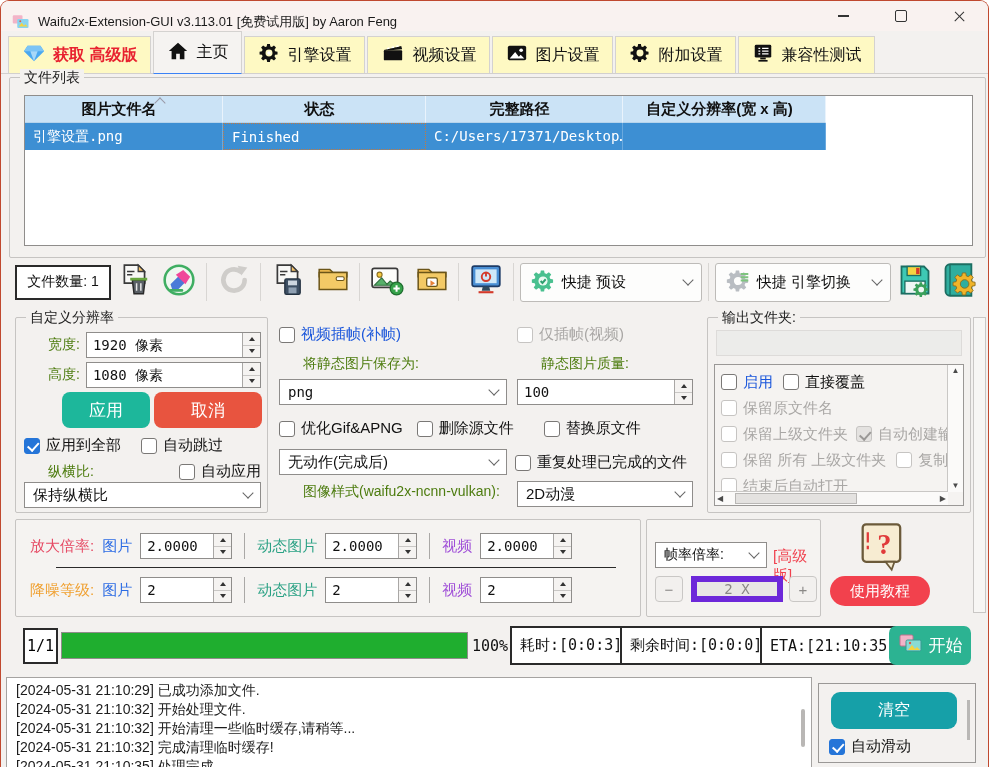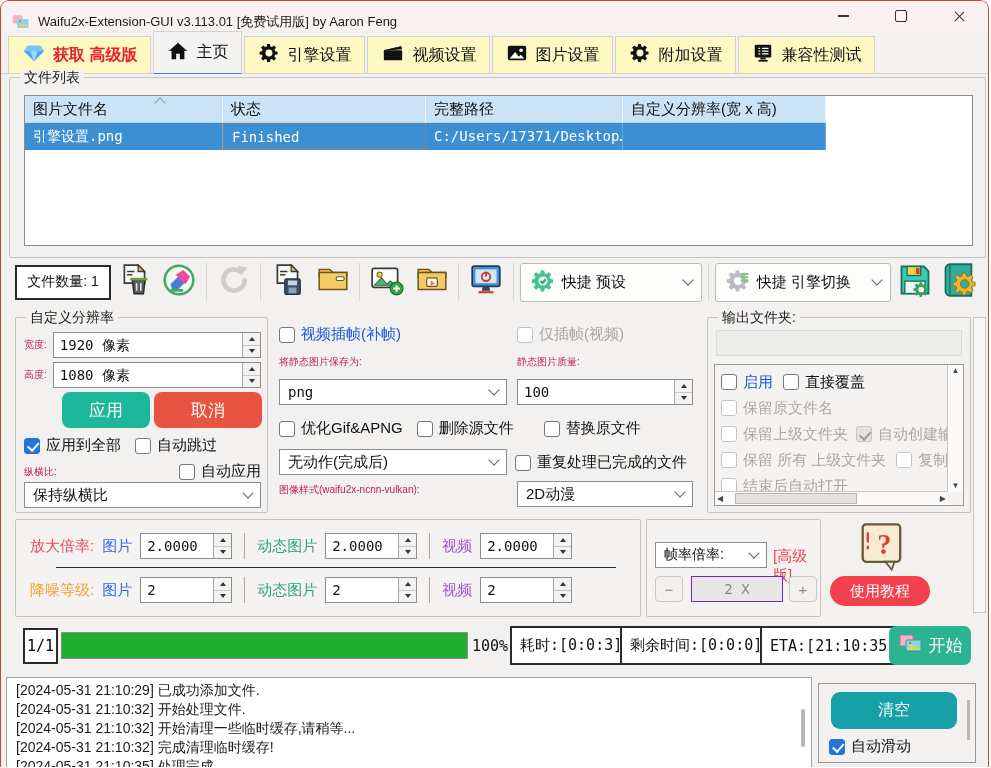--- a/index.html
+++ b/index.html
@@ -22,21 +22,21 @@
   .tab{display:flex;align-items:center;gap:7px;height:36px;padding:0 13px;border:1px solid #d4d2d0;border-bottom:none;background:#fef9c3;font-size:16px;color:#111;margin-right:2px;}
   .tab.active{height:41px;background:#f5f3f1;border-bottom:1px solid #3b82f6;margin-bottom:-1px;}
   .tab .premium-label{color:#e8212f;font-weight:bold;}
   
   .group{position:absolute;border:1px solid #c6c4c2;border-radius:2px;}
   .group>.gtitle{position:absolute;top:-9px;left:10px;background:#f3f1ef;padding:0 4px;font-size:14px;color:#222;text-align:right;}
   
   .filegroup{left:8px;top:76px;width:975px;height:179px;}
   .tbl{position:absolute;left:14px;top:17px;right:12px;bottom:11px;background:#fff;border:1px solid #8f8d8b;overflow:hidden;}
   .tbl-head{display:flex;height:27px;}
-  .th{box-sizing:border-box;background:#cbe3f6;border-right:1px solid #e9f3fc;border-bottom:1px solid #b6d4ec;font-weight:normal;font-size:15px;color:#101010;padding:4px 17px 0 8px;position:relative;}
+  .th{box-sizing:border-box;background:#cbe3f6;border-right:1px solid #e9f3fc;border-bottom:1px solid #b6d4ec;font-weight:bold;font-size:15px;color:#101010;padding:4px 17px 0 8px;position:relative;text-align:center;}
   .th-fill{flex:1;background:#fff;}
   .sortcaret{position:absolute;right:58px;top:3px;width:7px;height:7px;border-left:1.5px solid #9a98a6;border-top:1.5px solid #9a98a6;transform:rotate(45deg);}
   .tbl-row{display:flex;height:27px;}
   .td{box-sizing:border-box;background:#3d8fd3;color:#fff;font-size:14px;padding:5px 8px 0 8px;border-right:1px solid #6aa9de;white-space:nowrap;overflow:hidden;}
   .td.focused{border:1px dotted #c8793c;}
   .td-fill{flex:1;background:#fff;}
   
   .toolbar{position:absolute;left:14px;top:257px;right:8px;height:48px;display:flex;align-items:center;gap:3px;}
   .countbox{box-sizing:border-box;width:97px;height:35px;border:2px solid #2a2a2a;background:#fff;display:flex;align-items:center;justify-content:center;font-size:14px;color:#111;}
   .tbtn{width:42px;height:44px;display:flex;align-items:center;justify-content:center;border-radius:4px;}
@@ -63,21 +63,21 @@
   .cb.graychecked .box{background:#e4e2e0;border-color:#c6c4c2;}
   .cb.graychecked .box::after{content:"";position:absolute;left:4.5px;top:1.5px;width:4.5px;height:8.5px;border-right:2px solid #9a9896;border-bottom:2px solid #9a9896;transform:rotate(42deg);}
   .cb.blue{color:#1a56db;}
   
   .resgroup{left:14px;top:316px;width:251px;height:194px;}
   .row-abs{position:absolute;display:flex;align-items:center;}
   .btn{border:none;border-radius:8px;color:#fff;font-size:17px;display:flex;align-items:center;justify-content:center;font-family:inherit;}
   .btn-apply{background:#1db79b;}
   .btn-cancel{background:#e8543f;}
   .midpanel{position:absolute;left:268px;top:316px;width:434px;height:194px;}
-  .lbl{font-size:10px;color:#be185d;white-space:nowrap;}
+  .lbl{font-size:14px;color:#4d7c0f;white-space:nowrap;margin-left:24px;}
   .outgroup{left:706px;top:316px;width:262px;height:194px;}
   .outfield{position:absolute;left:8px;top:12px;right:8px;height:26px;background:#ececea;border:1px solid #dddbd9;box-sizing:border-box;}
   .outscroll{position:absolute;left:6px;top:46px;right:6px;bottom:6px;border:1px solid #9a9896;background:#f5f3f1;overflow:hidden;}
   .outrows{position:absolute;left:6px;top:4px;right:16px;bottom:14px;overflow:hidden;}
   .outrow{display:flex;gap:10px;height:26px;align-items:center;}
   .vscroll{position:absolute;right:0;top:0;bottom:13px;width:15px;border-left:1px solid #c9c7c5;background:#fbfaf9;display:flex;flex-direction:column;justify-content:space-between;align-items:center;}
   .hscroll{position:absolute;left:0;right:15px;bottom:0;height:13px;border-top:1px solid #c9c7c5;background:#fbfaf9;display:flex;align-items:center;}
   .scrlarr{font-size:8px;color:#4a4a4a;line-height:1;padding:2px;}
   .hthumb{height:9px;background:#e4e2e0;border:1px solid #b9b7b5;width:120px;margin-left:10px;}
   .rightstrip{position:absolute;left:972px;top:316px;width:13px;height:296px;background:#f7f6f4;border:1px solid #c9c7c5;box-sizing:border-box;}
@@ -86,21 +86,21 @@
   .srow{position:absolute;left:14px;right:10px;height:28px;display:flex;align-items:center;gap:8px;}
   .srow .ssep{width:1px;height:26px;background:#aaa8a6;margin:0 4px;}
   .sdivider{position:absolute;left:40px;right:24px;top:47px;height:1px;background:#2a2a2a;}
   .c-pink{color:#e64a64;font-size:15px;}
   .c-orange{color:#f0a030;font-size:15px;}
   .c-blue{color:#2b6be4;font-size:15px;}
   .c-teal{color:#2aa184;font-size:15px;}
   .c-purple{color:#a050d8;font-size:15px;}
   .frbox{left:645px;top:518px;width:173px;height:96px;background:#f5f3f1;}
   .tinybtn{box-sizing:border-box;width:28px;height:26px;border:1px solid #c9c7c5;border-radius:4px;background:#f2f0ee;color:#8a8886;font-size:15px;display:flex;align-items:center;justify-content:center;}
-  .dispbox{box-sizing:border-box;width:92px;height:26px;background:#e9e7e5;border:1px solid #6d28d9;color:#8a8886;font-size:14px;display:flex;align-items:center;justify-content:center;}
+  .dispbox{box-sizing:border-box;width:92px;height:26px;background:#e9e7e5;border:6px solid #6d28d9;color:#8a8886;font-size:14px;display:flex;align-items:center;justify-content:center;}
   .tutorial{position:absolute;left:822px;top:518px;width:163px;height:96px;}
   .btn-tutorial{position:absolute;left:7px;top:57px;width:100px;height:30px;background:#f2414d;border-radius:15px;color:#fff;font-size:15px;display:flex;align-items:center;justify-content:center;}
   
   .progressrow{position:absolute;left:0;top:620px;right:0;height:48px;}
   .counterbox{position:absolute;left:22px;top:7px;width:35px;height:36px;box-sizing:border-box;border:2px solid #2a2a2a;background:#fff;display:flex;align-items:center;justify-content:center;font-size:15px;}
   .pbar{position:absolute;left:60px;top:11px;width:407px;height:27px;box-sizing:border-box;border:1px solid #8f8d8b;background:#fff;}
   .pfill{height:100%;background:#1fae2f;}
   .ppct{position:absolute;left:471px;top:16px;font-size:15px;color:#111;}
   .timebox{position:absolute;top:5px;height:39px;box-sizing:border-box;border:2px solid #2a2a2a;background:#fff;display:flex;align-items:center;padding:0 8px;font-size:15px;color:#111;white-space:nowrap;}
   .btn-start{position:absolute;left:888px;top:5px;width:82px;height:39px;background:#2cb392;border-radius:7px;color:#fff;font-size:17px;display:flex;align-items:center;justify-content:center;gap:5px;}
@@ -366,21 +366,21 @@
               <span class="arr-up"></span>
             </div>
             <div>
               <span class="arr-dn"></span>
             </div>
           </span>
       </div>
     </div>
     <button class="btn btn-apply" style="position:absolute;left:46px;top:74px;width:88px;height:36px;">应用</button>
     <button class="btn btn-cancel" style="position:absolute;left:138px;top:74px;width:108px;height:36px;">取消</button>
-    <div class="row-abs" style="left:8px;top:118px;gap:14px;">
+    <div class="row-abs" style="left:8px;top:118px;gap:20px;">
       <span class="cb checked">
           <span class="box"></span>
           <span>应用到全部</span>
         </span>
       <span class="cb">
           <span class="box"></span>
           <span>自动跳过</span>
         </span>
     </div>
     <div class="row-abs" style="left:8px;top:144px;right:6px;">

